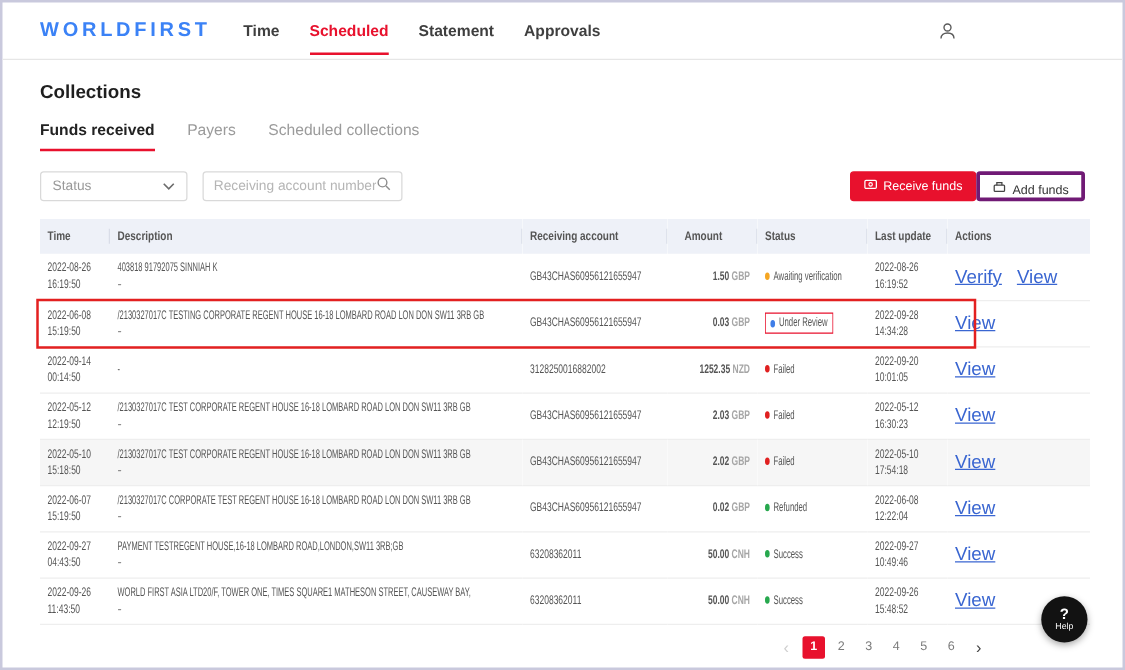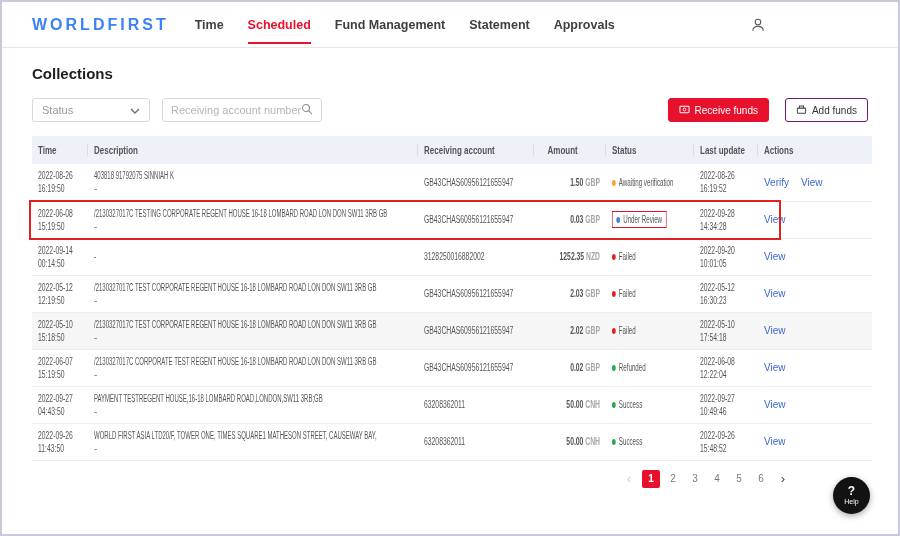--- a/index.html
+++ b/index.html
@@ -24,38 +24,38 @@
   .tab.active { color:#222; font-weight:700; border-bottom:2px solid #e8112d; }
 
   .filter-row { display:flex; align-items:center; margin-top:16px; }
   .select { width:118px; height:24px; border:1px solid #d9d9d9; border-radius:3px; display:flex; align-items:center; justify-content:space-between; padding:0 9px; font-size:11px; color:#999; background:#fff; cursor:pointer; }
   .search { margin-left:12px; width:160px; height:24px; border:1px solid #d9d9d9; border-radius:3px; display:flex; align-items:center; padding:0 8px; background:#fff; }
   .search input { border:0; outline:0; flex:1; font-size:11px; color:#333; font-family:inherit; min-width:0; }
   .search input::placeholder { color:#b5b5b5; }
   .spacer { flex:1; }
   .btn { height:24px; border-radius:3px; font-size:10px; display:inline-flex; align-items:center; gap:5px; padding:0 10px; cursor:pointer; font-family:inherit; white-space:nowrap; }
   .btn-primary { background:#e8112d; color:#fff; border:1px solid #e8112d; }
-  .btn-secondary { background:#fff; color:#333; border:1px solid #701a75; margin-left:16px; }
+  .btn-secondary { background:#fff; color:#333; border:3px solid #701a75; margin-left:0;align-items:flex-end; }
 
   
   .table-wrap { position:relative; margin-top:14px; }
   table { width:100%; border-collapse:collapse; table-layout:fixed; }
   th { background:#eef1f8; height:28px; font-size:10px; color:#555; font-weight:600; text-align:left; padding:0 6px; position:relative; overflow:hidden;margin-top:32px; }
   th:not(:last-child)::after { content:''; position:absolute; right:0; top:8px; width:1px; height:12px; background:#d9dde8; }
   th.r { text-align:left; }
   td { height:37px; border-bottom:1px solid #eee; font-size:10px; color:#555; padding:2px 6px; vertical-align:middle; overflow:hidden; }
   td.r { text-align:right;font-weight:bold; }
   tr.shaded td { background:#f6f6f6; }
   .l1,.l2,.d1,.d2 { line-height:13px; white-space:nowrap; }
   .d2 { color:#777; }
   .val { color:#555; } .cur { color:#a6a6a6; }
   .badge { display:inline-flex; align-items:center; gap:5px; white-space:nowrap; }
   .badge.boxed { border:1px solid #e8112d; padding:2px 6px; }
   .dot { width:6px; height:6px; border-radius:50%; display:inline-block; flex:none; }
-  a.lnk { color:#3a66d1; font-size:10px; margin-right:12px; cursor:pointer; }
+  a.lnk { color:#3a66d1; text-decoration:underline; font-size:15px; margin-right:12px; cursor:pointer; }
   .row-highlight { position:absolute; left:-3px; top:64px; width:752px; height:40px; border:2px solid #e32020; pointer-events:none; }
 
   
   .cx8 { display:inline-block; white-space:nowrap; transform:scaleX(.8); transform-origin:0 50%; }
   .cx68 { transform:scaleX(.68); transform-origin:0 50%; }
   .cx6 { transform:scaleX(.6); transform-origin:0 50%; }
   .or { transform-origin:100% 50% !important; }
   .bcx { transform:scaleX(.62); transform-origin:0 50%; }
 
   
@@ -74,35 +74,39 @@
 </head>
 <body>
 
 <div class="frame">
 
   <header class="topnav">
     <div class="logo">WORLDFIRST</div>
     <nav class="nav-items">
         <div class="nav-item">Time</div>
         <div class="nav-item active">Scheduled</div>
-        <div class="nav-item">Fund Management</div>
         <div class="nav-item">Statement</div>
         <div class="nav-item">Approvals</div>
       </nav>
     <div class="user">
       <svg width="16" height="16" viewBox="0 0 16 16" fill="none">
         <circle cx="8" cy="5" r="2.8" stroke="#5a5a5a" stroke-width="1.1"></circle>
         <path d="M2.8 13.8c0-2.9 2.3-4.4 5.2-4.4s5.2 1.5 5.2 4.4" stroke="#5a5a5a" stroke-width="1.1" fill="none"></path>
       </svg>
     </div>
   </header>
 
   <main class="content">
     <h1>Collections</h1>
 
+    <div class="tabs">
+        <div class="tab active">Funds received</div>
+        <div class="tab">Payers</div>
+        <div class="tab">Scheduled collections</div>
+      </div>
 
     <div class="filter-row">
       <div class="select">
         <span>Status</span>
         <span>
           <svg width="10" height="6" viewBox="0 0 10 6" fill="none">
               <polyline points="1,1 5,5 9,1" stroke="#6c6c6c" stroke-width="1.3" fill="none"></polyline>
             </svg>
         </span>
       </div>

